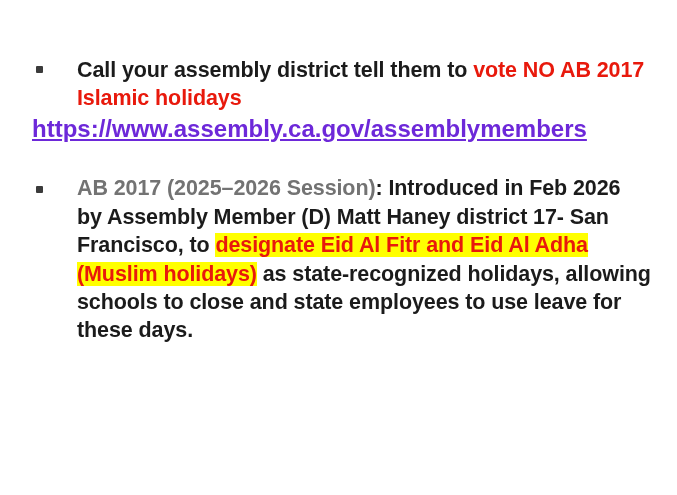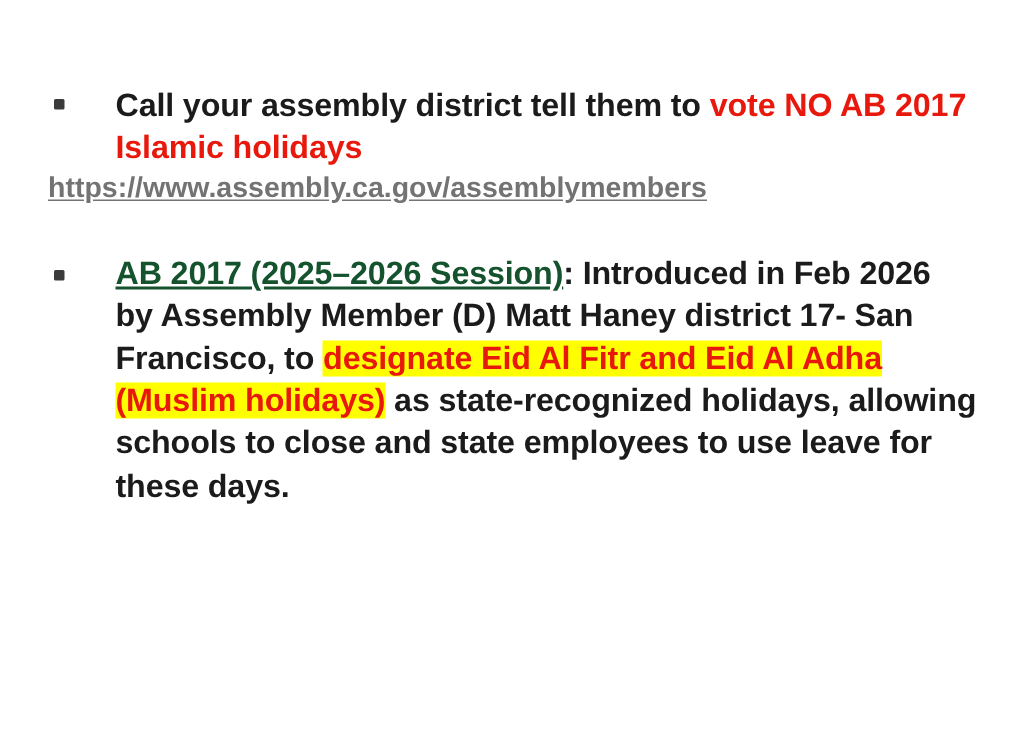--- a/index.html
+++ b/index.html
@@ -42,34 +42,33 @@
     font-size: 21.5px;
     font-weight: bold;
     line-height: 1.32;
     color: #1b1b1b;
     letter-spacing: -0.1px;
   }
   .red {
     color: #e8190c;
   }
   .link {
-    color: #14532d;
-    text-decoration: underline;
+    color: #737373;
     text-underline-offset: 2px;
   }
   .hl {
     background: #ffff00;
   }
   .url-line {
     margin: 0;
     padding: 0 6px 0 12px;
-    font-size: 19px;
+    font-size: 24px;
     font-weight: bold;
     line-height: 1.32;
-    color: #737373;
+    color: #6d28d9;
     text-decoration: underline;
     text-underline-offset: 2px;
     word-break: break-all;
   }
   .block2 .bullet-marker {
     top: 12px;
   }
 </style>
 </head>
 <body>

